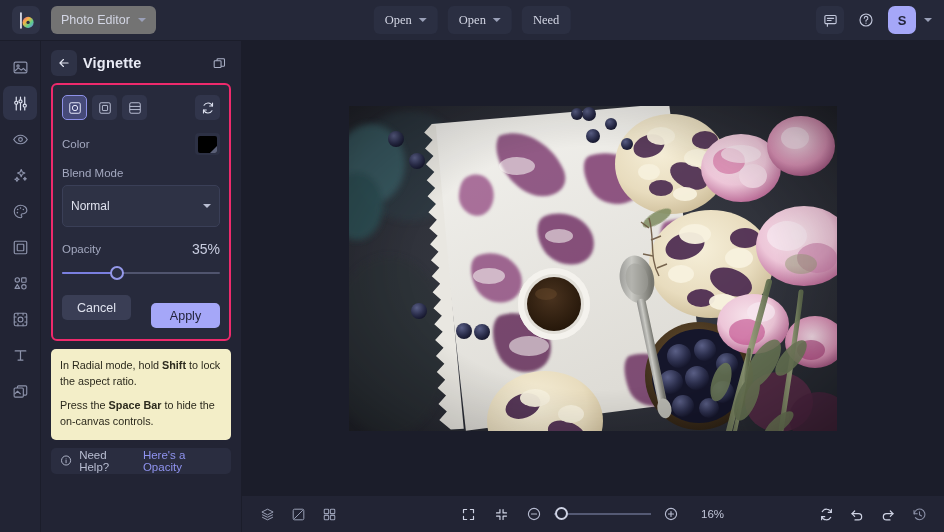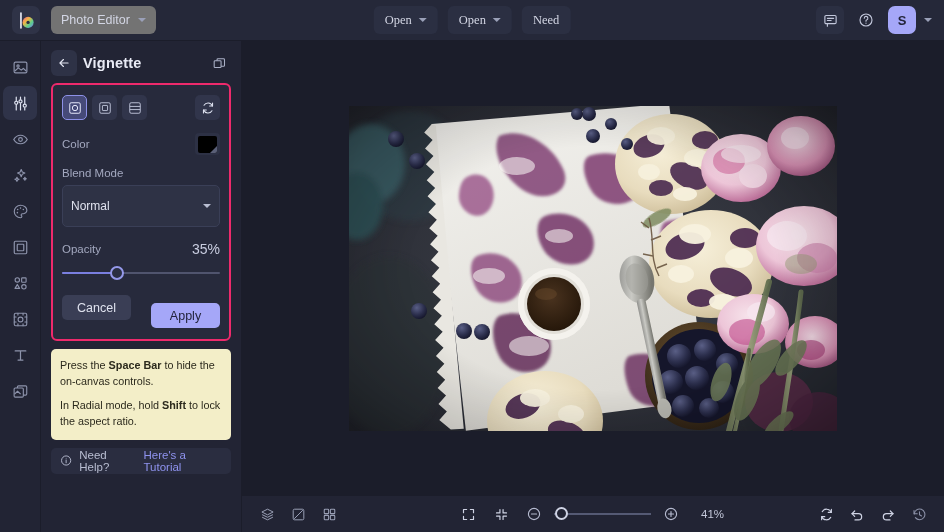--- a/index.html
+++ b/index.html
@@ -499,32 +499,32 @@
           <div class="slider-thumb" id="op-thumb" style="left: 35%;"></div>
         </div>
 
         <div class="actions">
           <button class="btn btn-cancel">Cancel</button>
           <button class="btn btn-apply">Apply</button>
         </div>
       </div>
 
       <div class="tip">
+        <p><span>In Radial mode, hold </span><b>Shift</b><span> to lock the aspect ratio.</span></p>
         <p><span>Press the </span><b>Space Bar</b><span> to hide the on-canvas controls.</span></p>
-        <p><span>In Radial mode, hold </span><b>Shift</b><span> to lock the aspect ratio.</span></p>
       </div>
 
       <div class="help">
         <svg width="13" height="13" viewBox="0 0 24 24" fill="none" stroke="#b9bed2" stroke-width="1.8">
           <circle cx="12" cy="12" r="9"></circle>
           <path d="M12 11v5.5" stroke-linecap="round"></path>
           <circle cx="12" cy="7.8" r=".95" fill="#b9bed2" stroke="none"></circle>
         </svg>
         <span>Need Help?</span>
-        <span class="link">Here's a Tutorial</span>
+        <span class="link">Here's a Opacity</span>
       </div>
     </div>
 
     <div class="canvas-area">
       <div class="canvas-center">
         <div class="photo">
           <svg viewBox="0 0 488 325" width="488" height="325" preserveAspectRatio="none">
             <defs>
               <radialGradient id="slateG" cx="50%" cy="50%" r="78%">
                 <stop offset="0%" stop-color="#3d4049"></stop>
@@ -854,21 +854,21 @@
           <div class="zoom-slider">
             <div class="zs-track"></div>
             <div class="zs-thumb" id="zoom-thumb" style="left: 3%;"></div>
           </div>
           <div class="bb-btn">
             <svg width="16" height="16" viewBox="0 0 24 24" fill="none" stroke="#b6bbd0" stroke-width="1.7">
               <circle cx="12" cy="12" r="8.4"></circle>
                 <path d="M8.2 12h7.6M12 8.2v7.6" stroke-linecap="round"></path>
             </svg>
           </div>
-          <span class="zoom-label">41%</span>
+          <span class="zoom-label">16%</span>
         </div>
 
         <div class="bb-right">
           <div class="bb-btn">
             <svg width="15" height="15" viewBox="0 0 24 24" fill="none" stroke="#cfd3e4" stroke-width="1.8">
               <path d="M19.5 8.5A8 8 0 0 0 5.2 7.4" stroke-linecap="round"></path>
               <path d="M4.5 15.5A8 8 0 0 0 18.8 16.6" stroke-linecap="round"></path>
               <path d="M19.8 3.6v5h-5" stroke-linecap="round" stroke-linejoin="round"></path>
               <path d="M4.2 20.4v-5h5" stroke-linecap="round" stroke-linejoin="round"></path>
             </svg>

